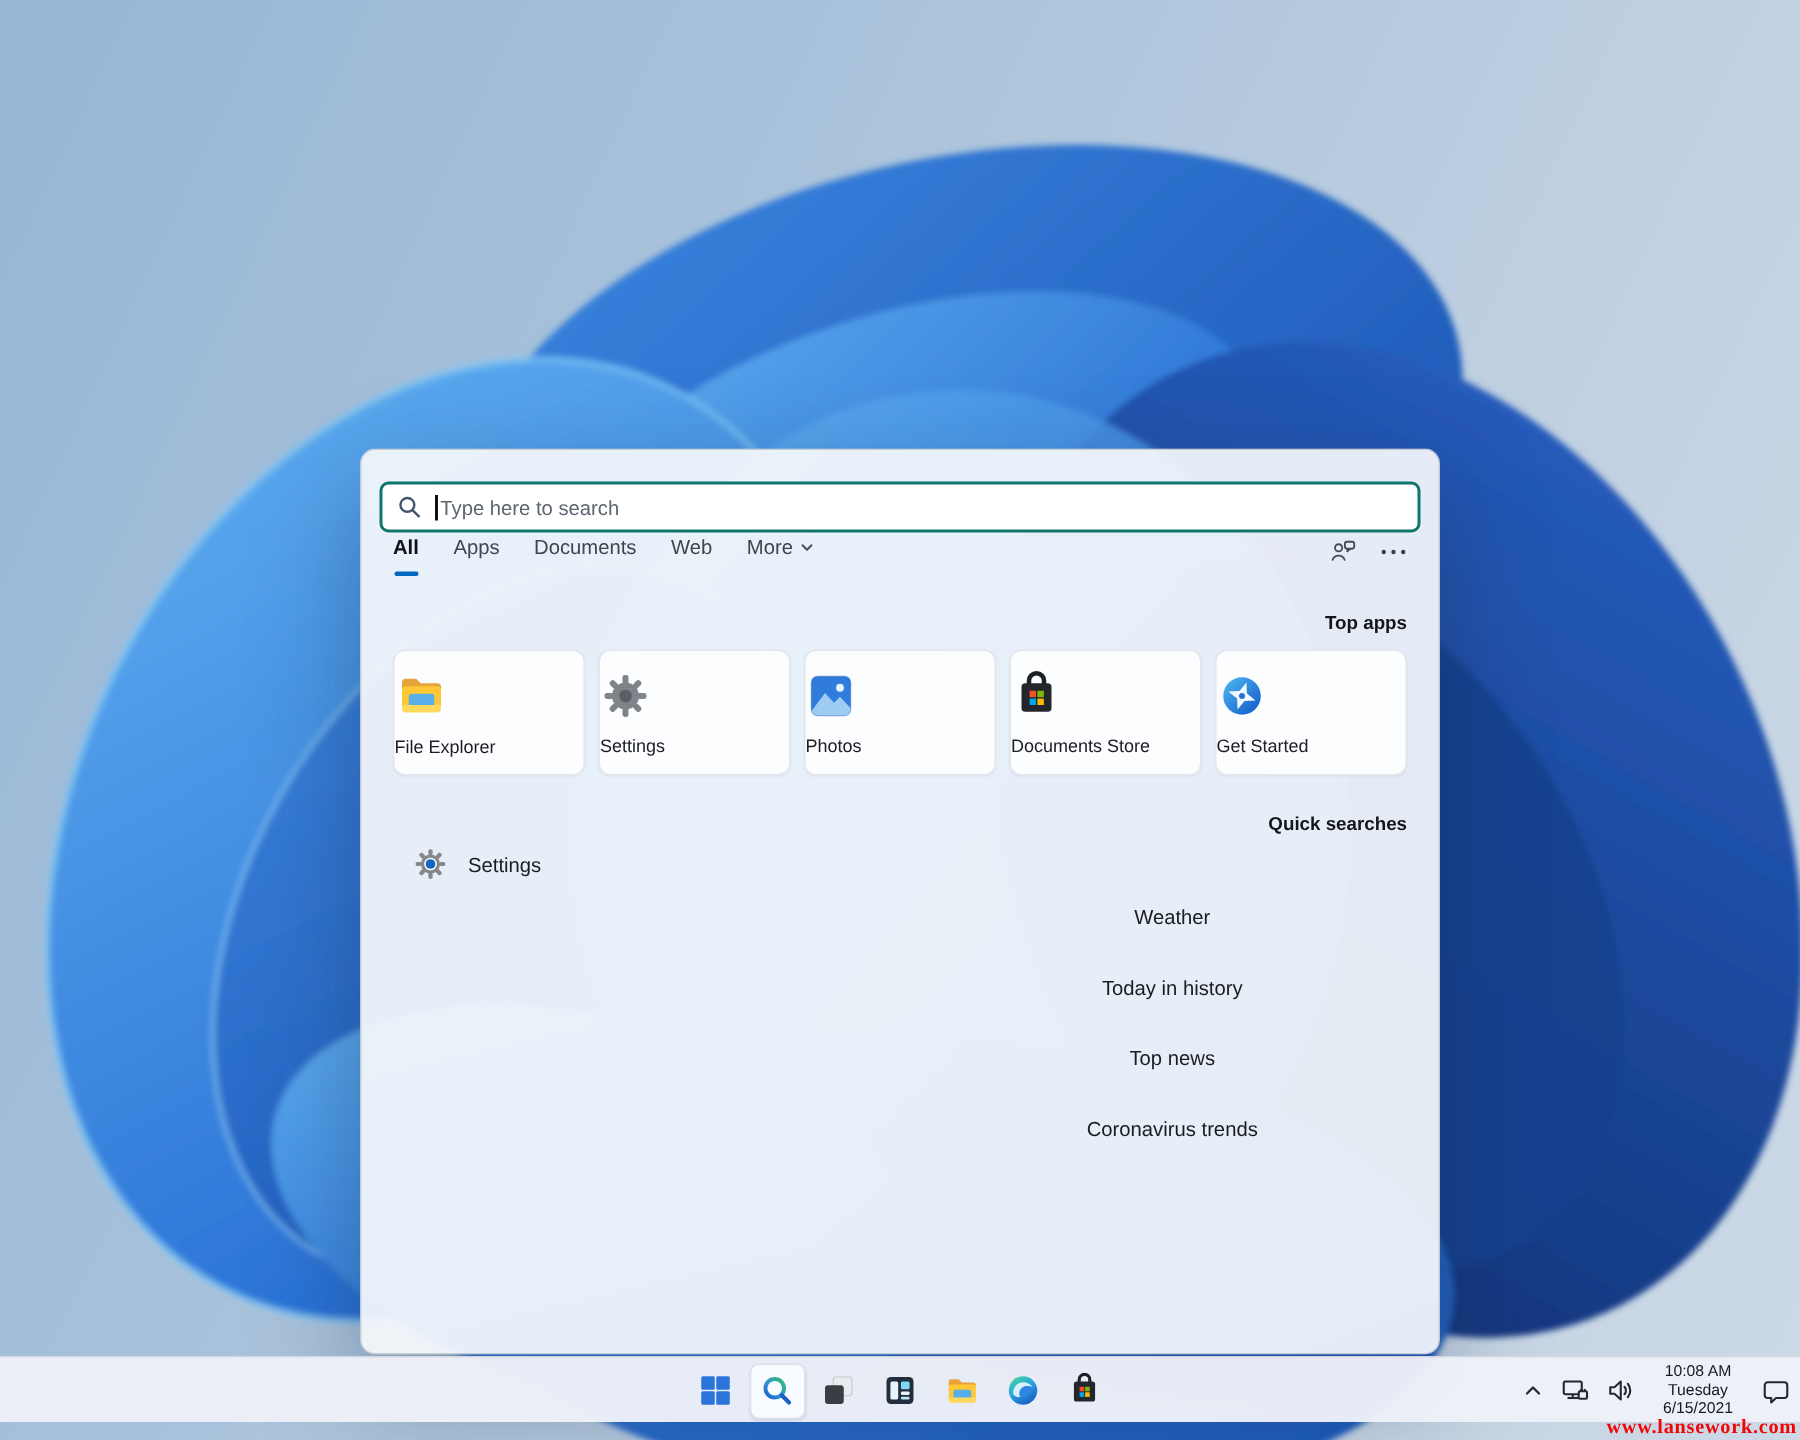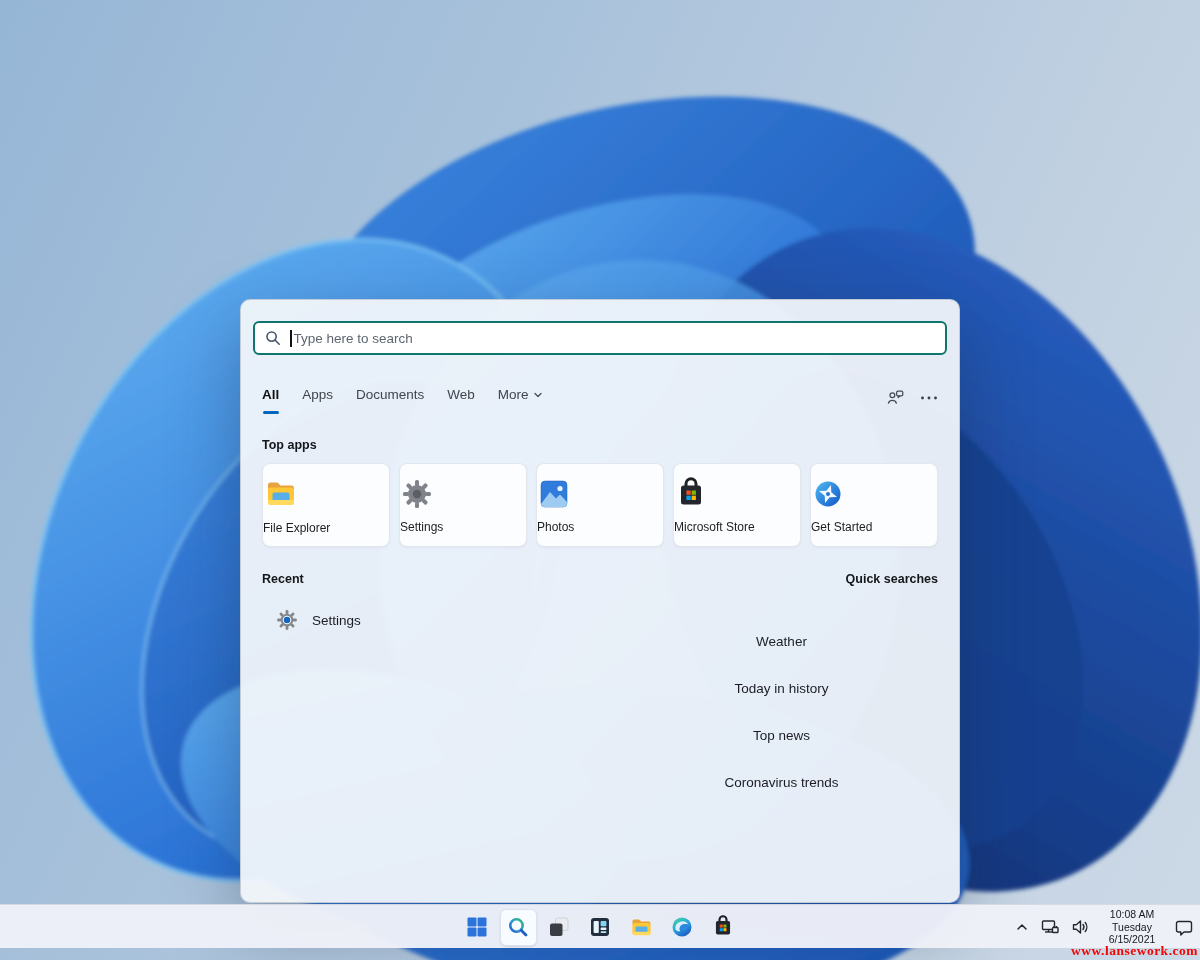--- a/index.html
+++ b/index.html
@@ -13,31 +13,31 @@
   .panel { position:absolute; left:240px; top:299px; width:720px; height:604px;
            background:rgba(242,245,250,0.94); border:1px solid rgba(150,160,175,0.45);
            border-radius:10px; box-shadow:0 28px 70px rgba(20,40,70,0.35);
            z-index:5; }
   .search-box { margin:21px 12px 0 12px; height:34px; background:#fff;
                 border:2px solid #0f766e; border-radius:6px;
                 display:flex; align-items:center; padding:0 10px; }
   .search-box .caret { width:1.5px; height:17px; background:#111; margin:0 2px 0 9px; }
   .search-placeholder { color:#5d6670; font-size:13.5px; }
 
-  .tabs-row { display:flex; align-items:flex-start; padding:0 21px; margin-top:32px; height:30px; }
+  .tabs-row { display:flex; align-items:flex-start; padding:0 21px; margin-top:2px; height:30px; }
   .tab { margin-right:23px; font-size:13.5px; color:#40454d; position:relative;
          padding-bottom:12px; cursor:default; display:flex; align-items:center; gap:4px; }
   .tab.active { color:#101114; font-weight:700; }
   .tab.active::after { content:""; position:absolute; left:50%; transform:translateX(-50%);
                        bottom:0; width:16px; height:3px; border-radius:2px; background:#0067c0; }
   .tabs-spacer { flex:1; }
   .tabs-icons { display:flex; align-items:center; gap:15px; margin-top:1px; }
 
   .section-title { font-size:12.5px; font-weight:700; color:#14161a; }
-  .top-apps-title { padding:0 21px; margin-top:21px; }
+  .top-apps-title { padding:0 21px; margin-top:21px;text-align:right; }
   .cards { display:flex; gap:9px; padding:0 21px; margin-top:11px; }
   .card { width:129px; height:84px; background:#fcfdff; border:1px solid #e3e6ec;
           border-radius:8px; display:flex; flex-direction:column; align-items:flex-start;
           justify-content:center; gap:9px; box-shadow:0 1px 2px rgba(30,40,60,0.05); }
   .card-label { font-size:12px; color:#1b1d22; }
 
   .columns { display:flex; padding:0 21px; margin-top:25px; }
   .col-left  { width:351px; }
   .col-right { flex:1;text-align:right; }
   .recent-item { display:flex; align-items:center; gap:13px; margin-top:22px; padding-left:13px; }
@@ -188,42 +188,41 @@
 
       <div class="card">
         <svg width="34" height="34" viewBox="0 0 34 34">
           <path d="M12 9 v-2.2 a5 5 0 0 1 10 0 V9" fill="none" stroke="#1d2026" stroke-width="3"></path>
           <rect x="7" y="8.5" width="20" height="19" rx="2.5" fill="#23262d"></rect>
           <rect x="12.4" y="13.5" width="4.3" height="4.3" fill="#f25022"></rect>
           <rect x="17.6" y="13.5" width="4.3" height="4.3" fill="#7fba00"></rect>
           <rect x="12.4" y="18.7" width="4.3" height="4.3" fill="#00a4ef"></rect>
           <rect x="17.6" y="18.7" width="4.3" height="4.3" fill="#ffb900"></rect>
         </svg>
-        <div class="card-label">Microsoft Store</div>
+        <div class="card-label">Documents Store</div>
       </div>
 
       <div class="card">
         <svg width="34" height="34" viewBox="0 0 34 34">
           <defs>
             <linearGradient id="gsg" x1="0" y1="0" x2="1" y2="1">
               <stop offset="0" stop-color="#4fb9f2"></stop>
                 <stop offset="1" stop-color="#1157c8"></stop>
             </linearGradient>
           </defs>
           <circle cx="17" cy="17" r="12.5" fill="url(#gsg)"></circle>
           <path d="M17 7.5 L19.6 14.4 L26.5 17 L19.6 19.6 L17 26.5 L14.4 19.6 L7.5 17 L14.4 14.4 Z" fill="#f3f9ff" transform="rotate(18 17 17)"></path>
           <circle cx="17" cy="17" r="2" fill="#2173d8"></circle>
         </svg>
         <div class="card-label">Get Started</div>
       </div>
     </div>
 
     <div class="columns">
       <div class="col-left">
-        <div class="section-title">Recent</div>
         <div class="recent-item">
           <svg width="24" height="24" viewBox="0 0 34 34">
             <g fill="#85878b">
               <circle cx="17" cy="17" r="9"></circle>
               <rect x="15" y="3" width="4" height="6" rx="1.6"></rect>
               <rect x="15" y="25" width="4" height="6" rx="1.6"></rect>
               <rect x="3" y="15" width="6" height="4" rx="1.6"></rect>
               <rect x="25" y="15" width="6" height="4" rx="1.6"></rect>
               <rect x="15" y="3" width="4" height="6" rx="1.6" transform="rotate(45 17 17)"></rect>
               <rect x="15" y="25" width="4" height="6" rx="1.6" transform="rotate(45 17 17)"></rect>

